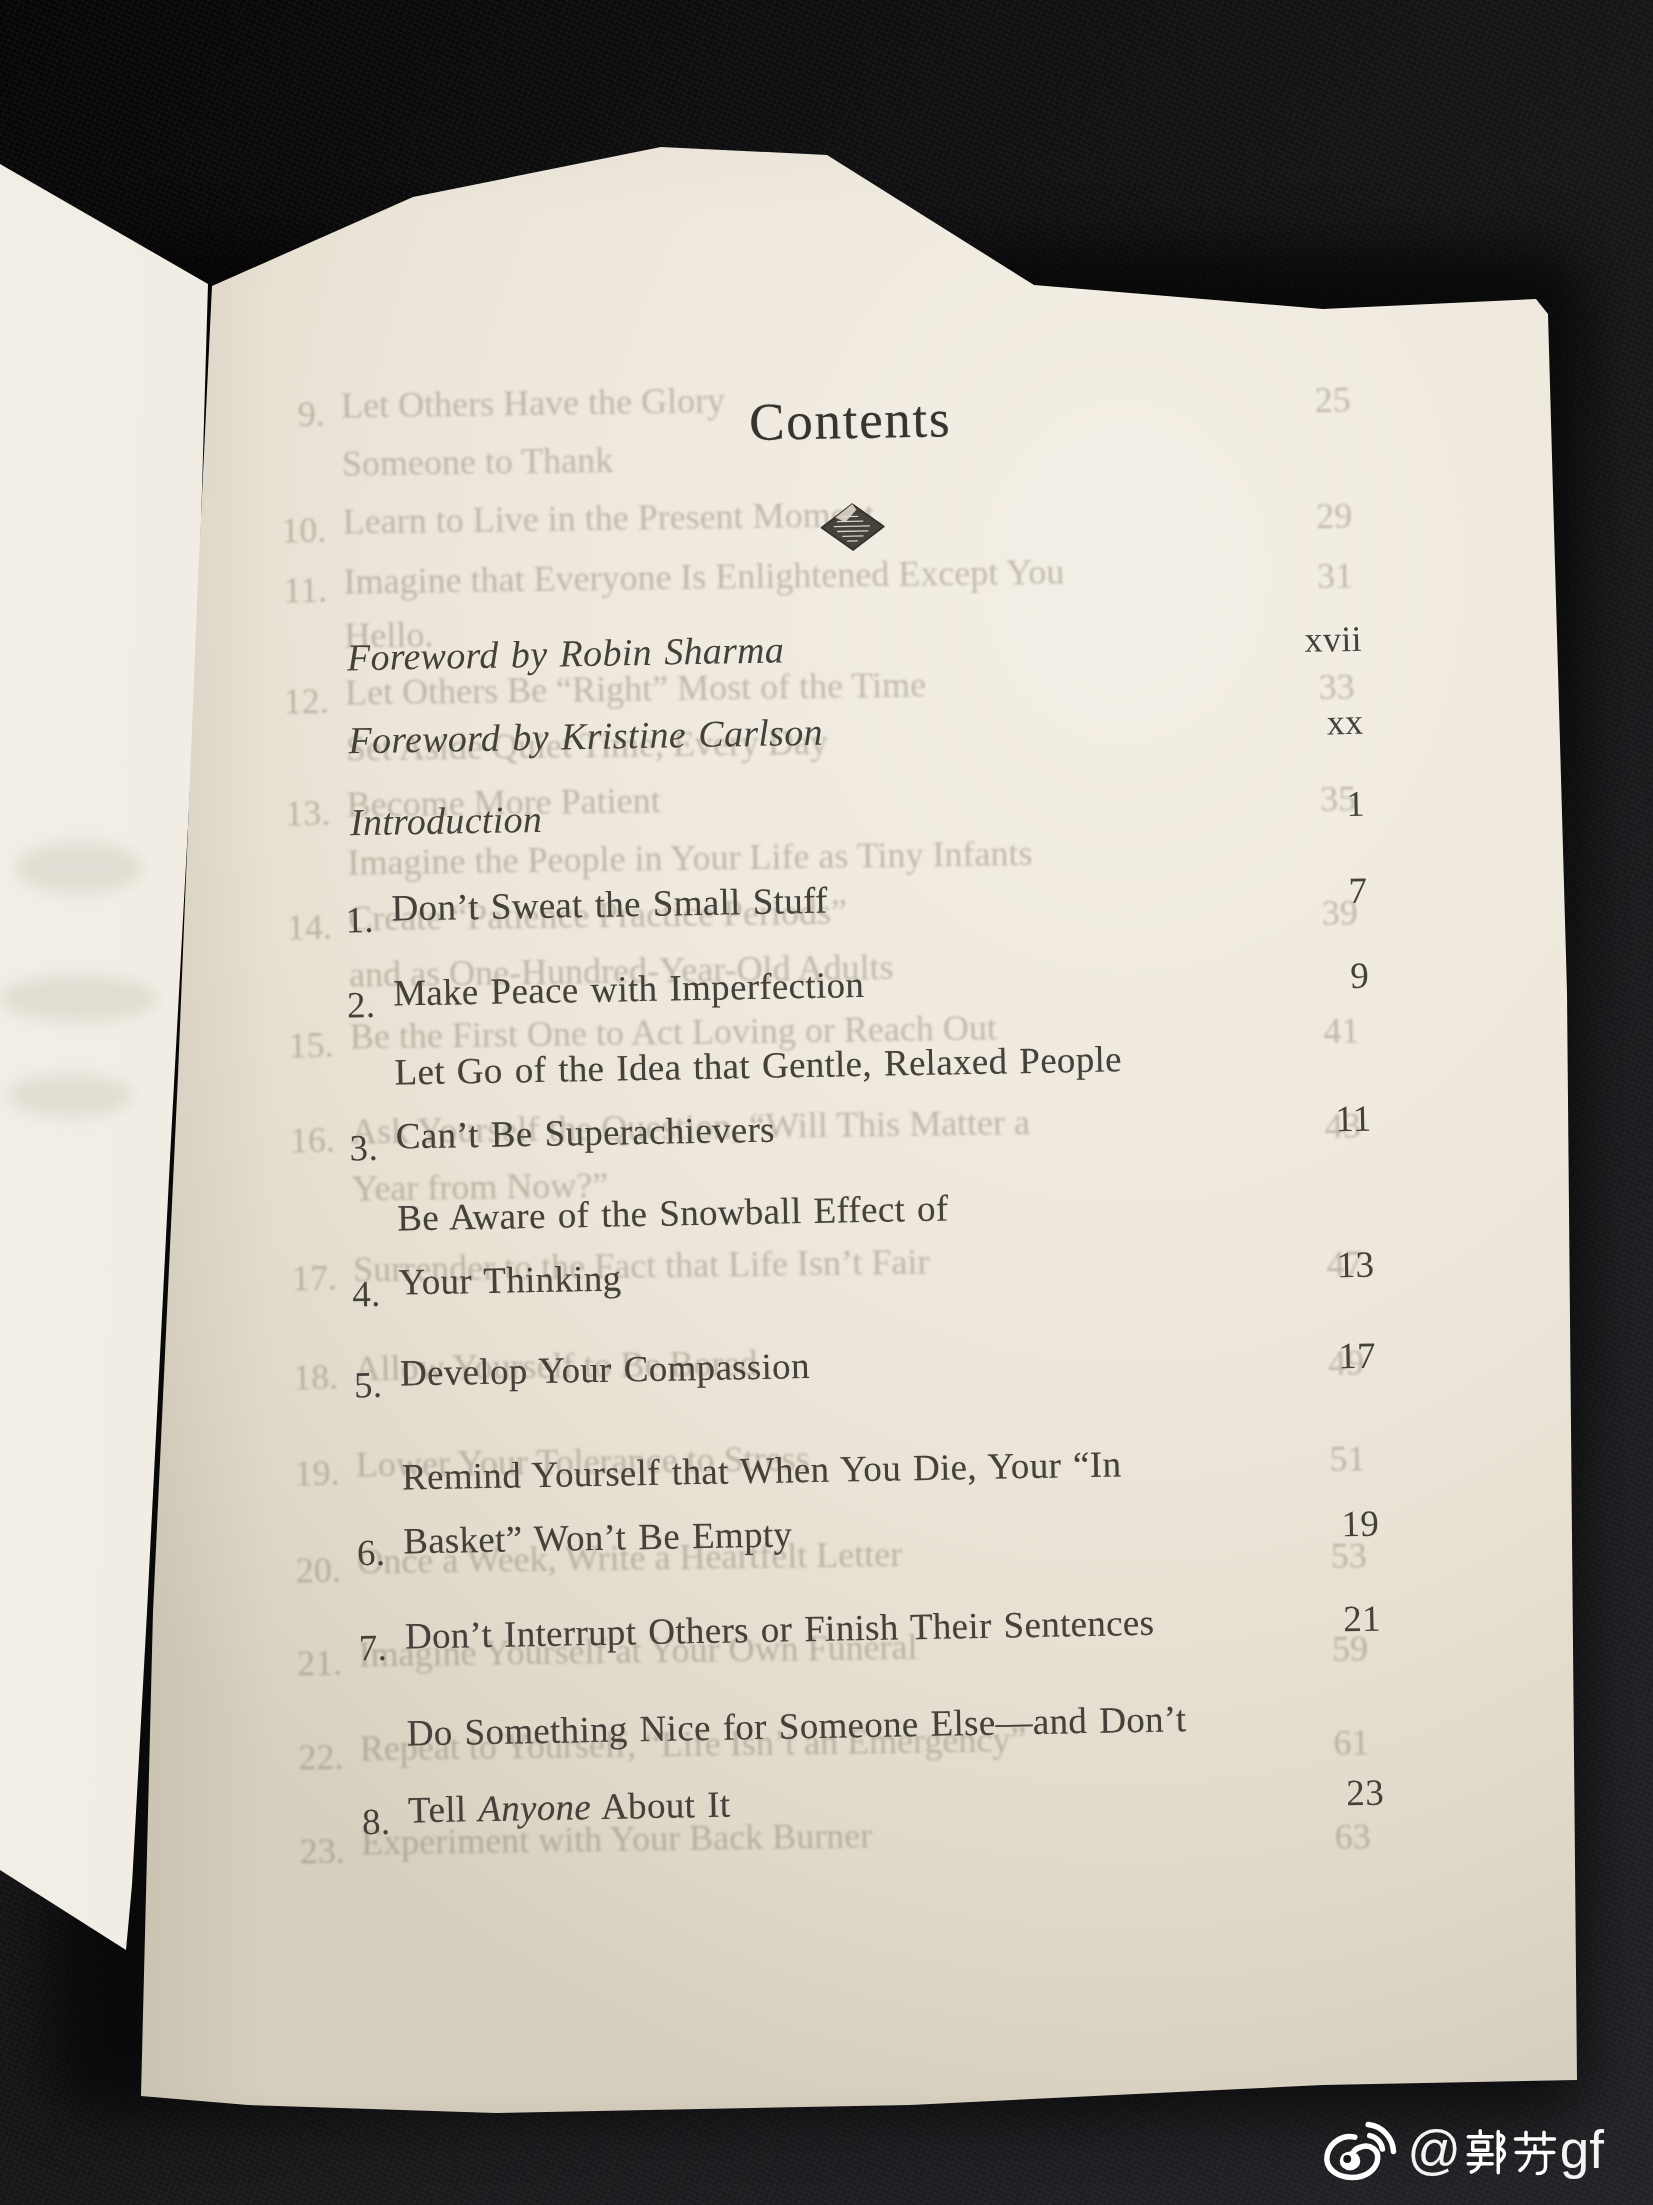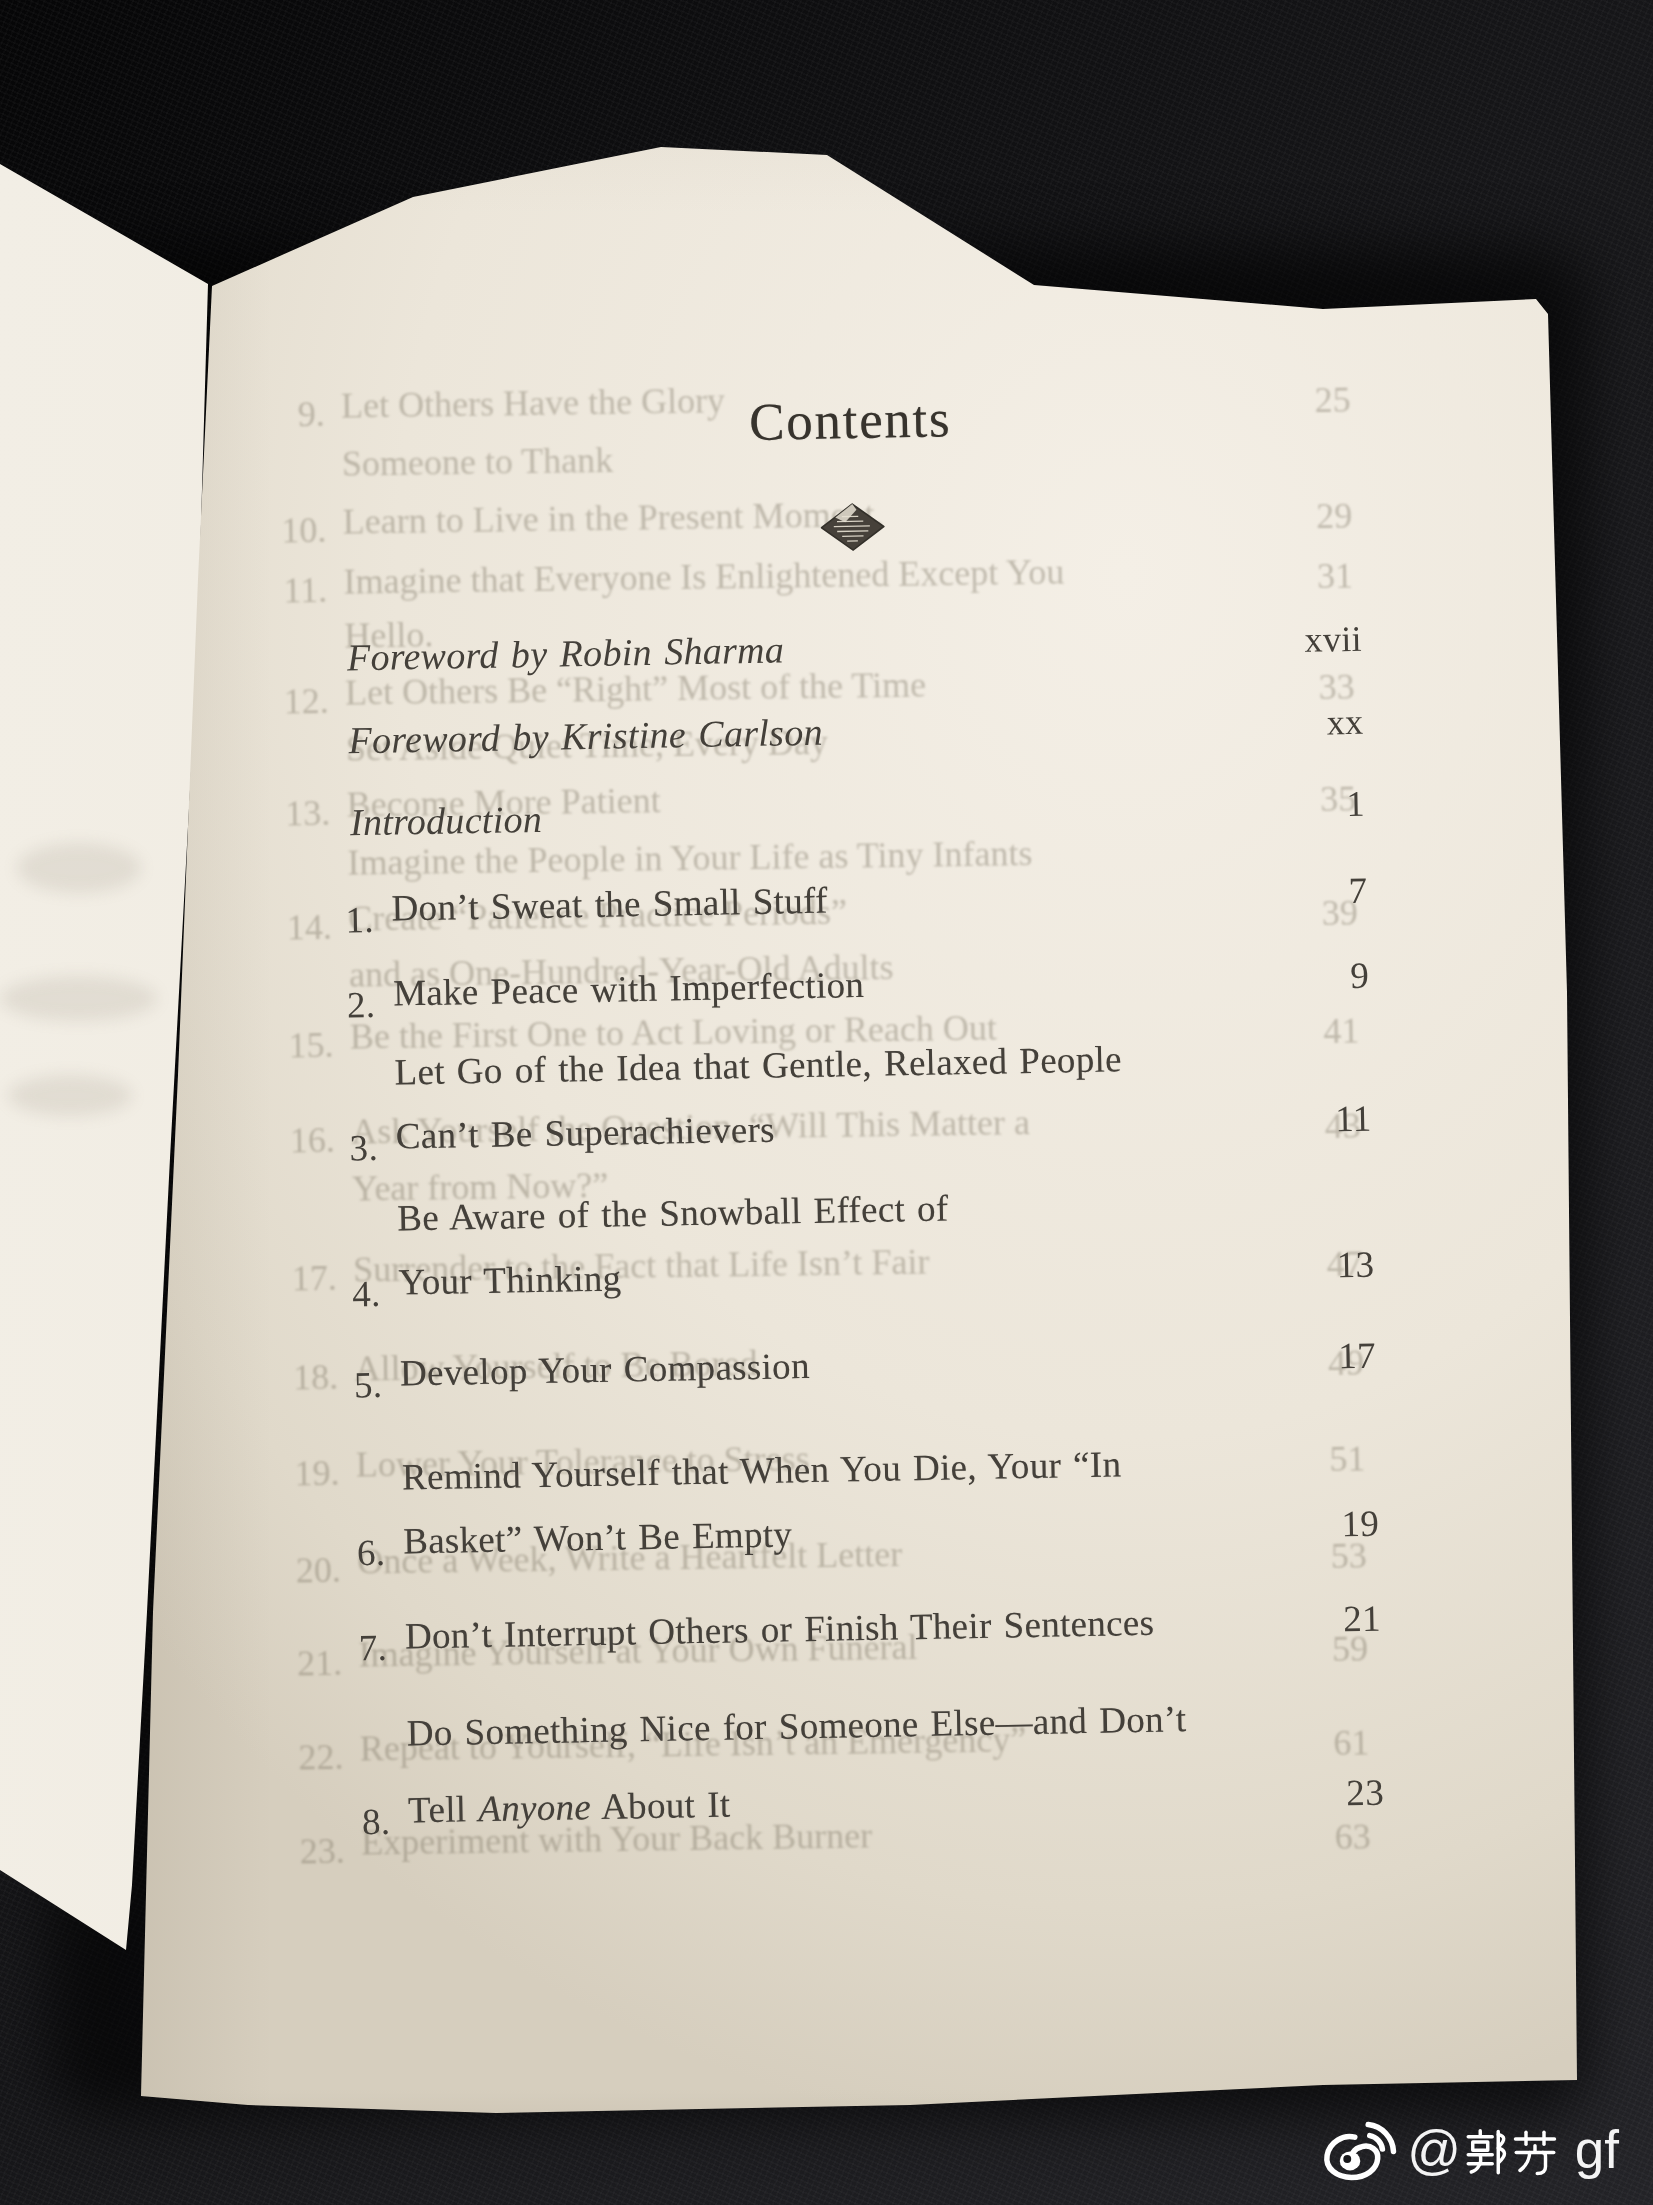--- a/index.html
+++ b/index.html
@@ -46,21 +46,21 @@
       color:rgba(118,109,92,0.40);filter:blur(1px);}
   .grow{position:absolute;left:288px;width:1072px;display:flex;align-items:flex-end;font-size:36px;}
   .grow .num{width:46px;text-align:right;flex:0 0 auto;}
   .grow .gap{width:16.5px;flex:0 0 auto;}
   .grow .txt{flex:1 1 auto;line-height:58px;}
   .grow .pg{flex:0 0 auto;width:91px;text-align:right;}
   
   .watermark{position:absolute;left:1320px;top:2113px;display:flex;align-items:center;
       color:rgba(255,255,255,0.95);font-family:"Liberation Sans","DejaVu Sans",sans-serif;}
   .watermark .at{font-size:53px;line-height:74px;margin:0 1.7px 0 8.3px;}
-  .watermark .latin{font-size:53px;line-height:74px;margin-left:16px;}
+  .watermark .latin{font-size:53px;line-height:74px;margin-left:1px;}
   .wm-icon{display:inline-block;margin-top:5px;}
 </style>
 </head>
 <body>
 
 <div class="scene">
   <div class="weave"></div>
   <div class="book-shadow"></div>
 
   <div class="page-left">

